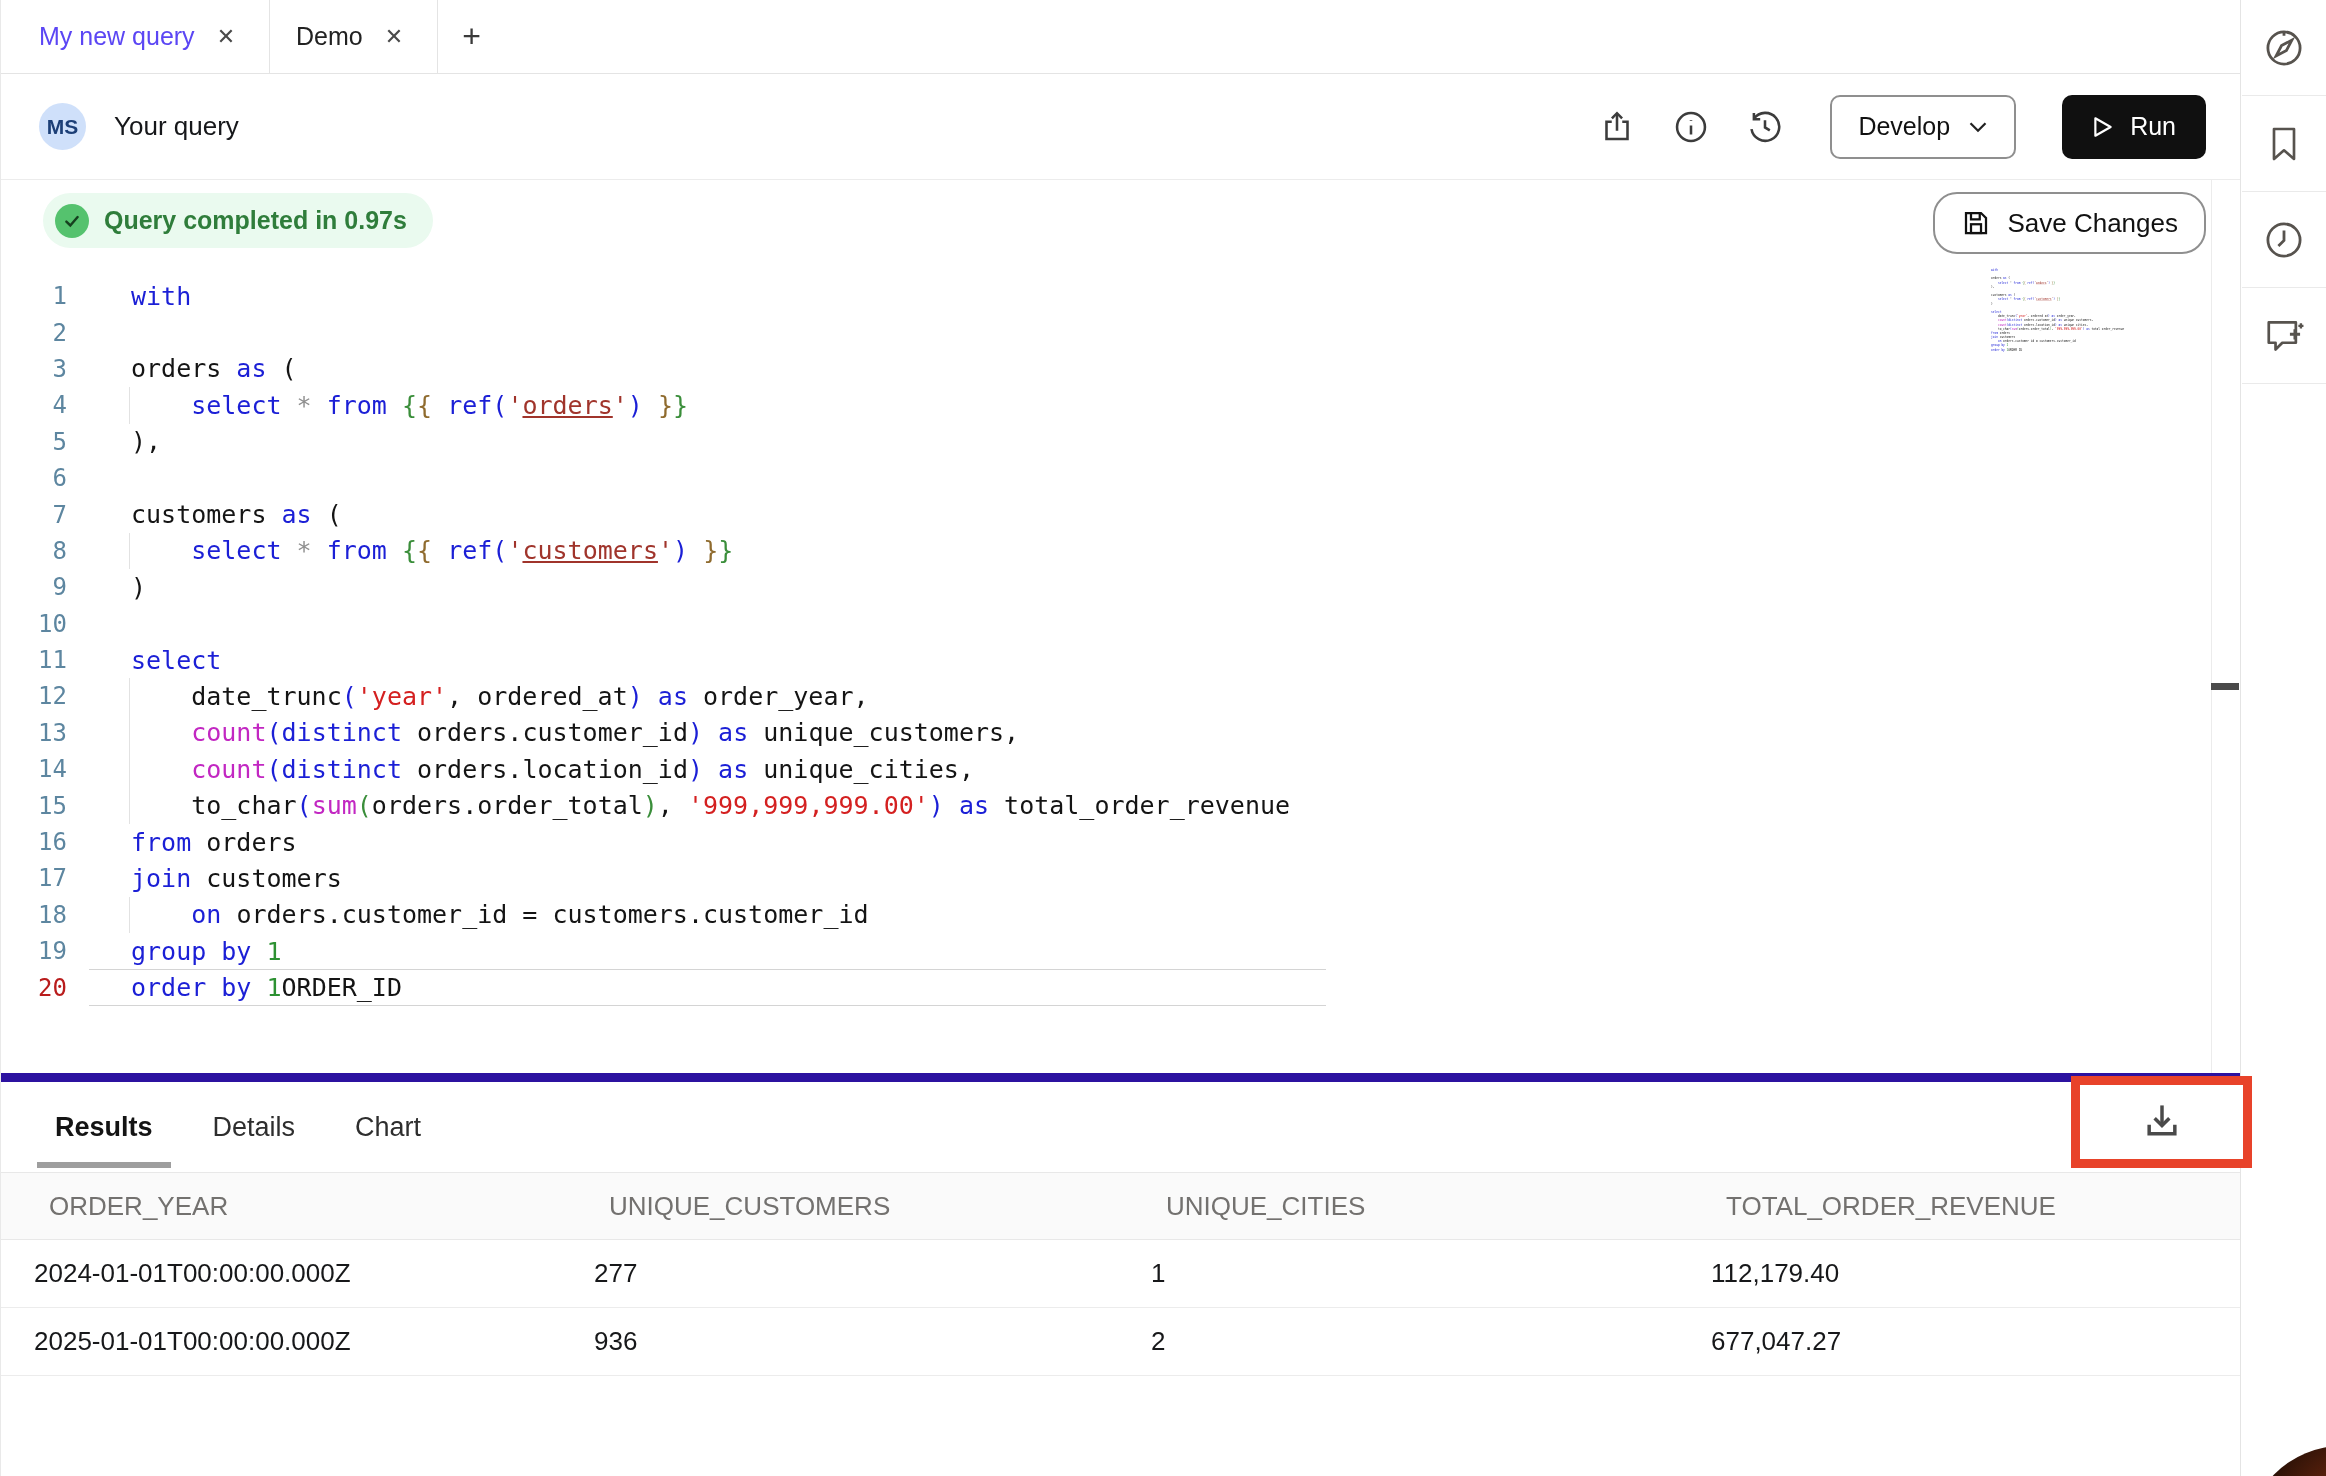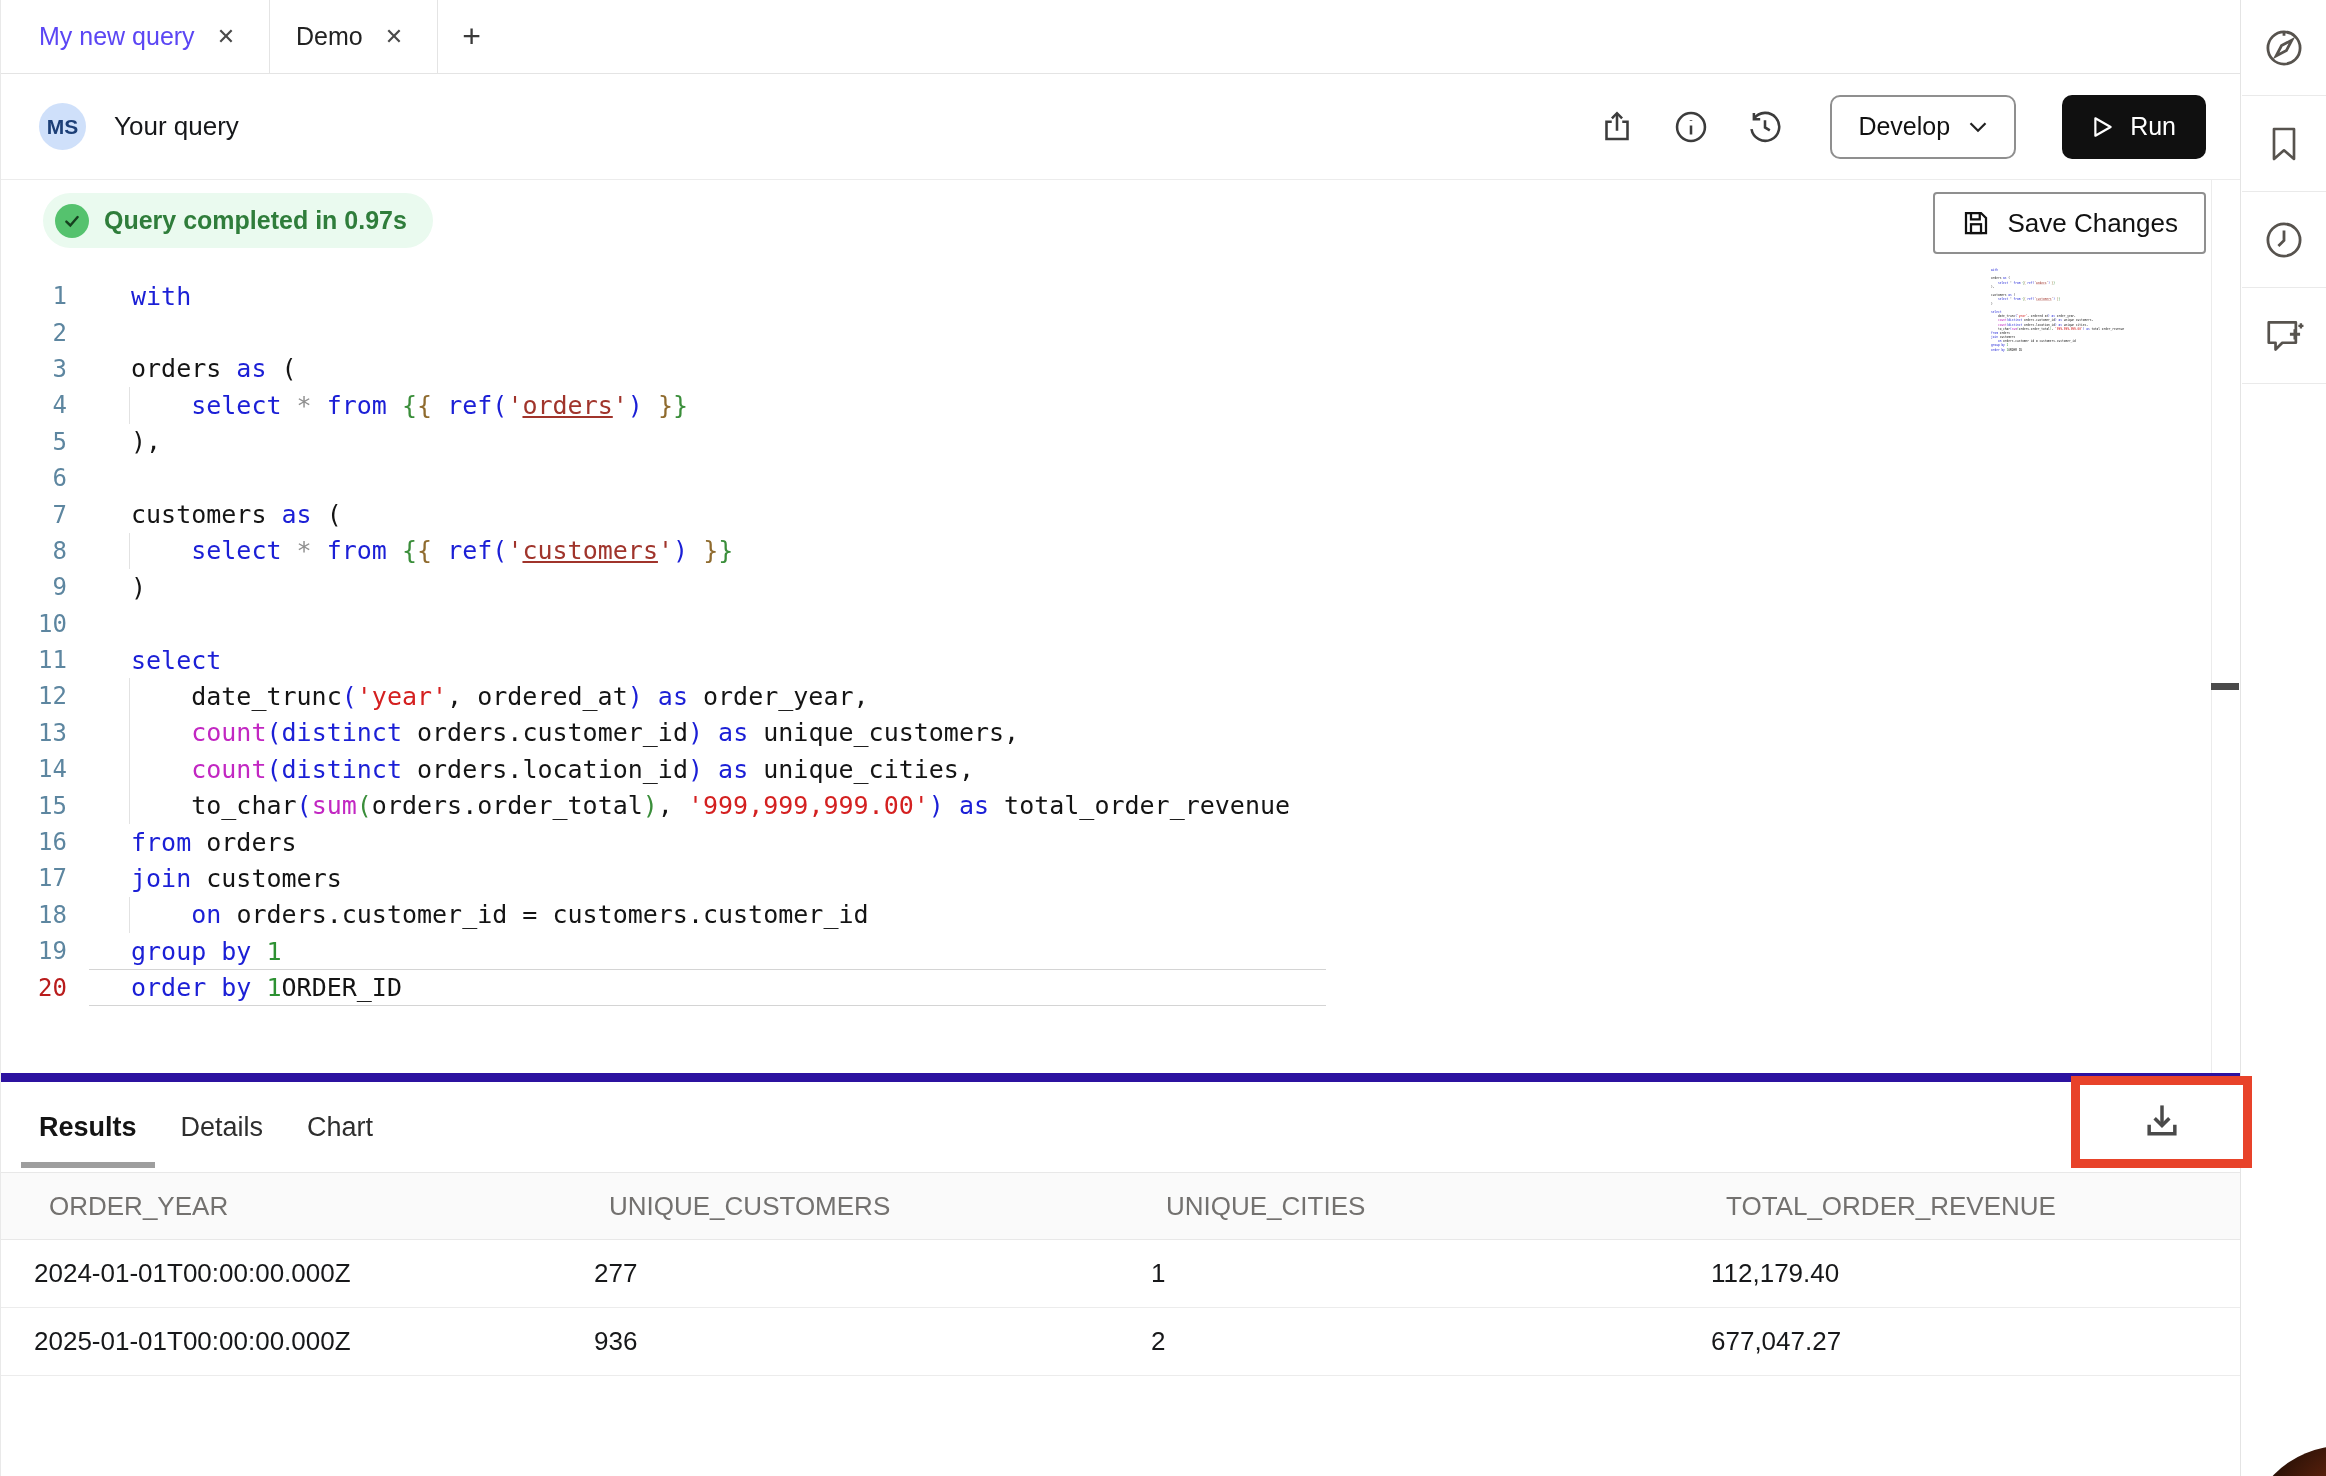--- a/index.html
+++ b/index.html
@@ -22,21 +22,21 @@
   .avatar { width:47px; height:47px; border-radius:50%; background:#cfe0fa; color:#1c3f77; font-weight:bold; font-size:21px; display:flex; align-items:center; justify-content:center; flex:none; }
   .hdr-title { font-size:26px; color:#16171a; }
   .hdr-spacer { flex:1; }
   .hicon { width:46px; height:46px; display:flex; align-items:center; justify-content:center; }
   .btn-develop { height:64px; border:2px solid #8f8f8f; border-radius:10px; background:#fff; display:flex; align-items:center; gap:18px; padding:0 26px; font-size:25px; color:#111; margin-left:14px; }
   .btn-run { height:64px; border-radius:10px; background:#101010; color:#fff; display:flex; align-items:center; gap:16px; padding:0 30px; font-size:25px; margin-left:18px; font-weight:500; }
   
   .editor { position:relative; height:893px; background:#fff; overflow:hidden; }
   .badge { position:absolute; left:42px; top:13px; height:55px; border-radius:28px; background:var(--badge-bg,#eafaef); color:var(--badge-text,#2f7d3b); display:flex; align-items:center; gap:15px; padding:0 26px 0 12px; font-size:25px; font-weight:600; }
   .badge-check { width:34px; height:34px; border-radius:50%; background:var(--badge-check-bg,#55c26e); color:#133d1f; display:flex; align-items:center; justify-content:center; }
-  .btn-save { position:absolute; top:12px; right:34px; height:62px; border:2px solid #8f8f8f; border-radius:4px; background:#fff; display:flex; align-items:center; gap:16px; padding:0 26px; font-size:26px; color:#111; }
+  .btn-save { position:absolute; top:12px; right:34px; height:62px; border:2px solid #8f8f8f; border-radius:24px; background:#fff; display:flex; align-items:center; gap:16px; padding:0 26px; font-size:26px; color:#111; }
   
   .code { position:absolute; left:0; top:98px; font-family:"DejaVu Sans Mono","Liberation Mono",monospace; font-size:25px; }
   .line { position:relative; height:36.4px; display:flex; align-items:center; white-space:pre; }
   .ln { width:66px; text-align:right; color:#5d86a0; font-size:24px; flex:none; }
   .lc { margin-left:64px; }
   .guide { position:absolute; left:128px; top:0; bottom:0; width:1px; background:#e2e2e2; }
   .line.cur::before { content:""; position:absolute; left:88px; width:1237px; top:0; bottom:0; border-top:1px solid #d4d4d4; border-bottom:1px solid #d4d4d4; }
   .line.cur .ln { color:#b91c1c; }
   .tk-kw { color:#1b1fd6; } .tk-tx { color:#141414; } .tk-fn { color:#c227c2; }
   .tk-str { color:#d42020; } .tk-q { color:#a0342b; }
@@ -47,21 +47,21 @@
   .minimap { position:absolute; left:1990px; top:88px; width:148px; height:100px; overflow:hidden; }
   .minimap .code-clone { transform:scale(0.115); transform-origin:0 0; font-family:"DejaVu Sans Mono",monospace; font-size:25px; } .minimap .lc { margin-left:0; }
   .minimap .line { height:36.4px; } .minimap .line.cur::before { display:none; }
   
   .gutter-l { position:absolute; top:0; bottom:0; left:2210px; width:1px; background:#ececec; }
   .scroll-thumb { position:absolute; left:2210px; top:503px; width:28px; height:7px; background:#4a4a4a; }
   
   .pbar { height:9px; background:var(--divider-purple,#2c12a0); }
   
   .results { flex:1; display:flex; flex-direction:column; }
-  .rtabs { height:90px; display:flex; align-items:center; padding-left:20px; gap:8px;text-align:right; }
+  .rtabs { height:90px; display:flex; align-items:center; padding-left:36px; gap:24px;text-align:right; }
   .rtab { position:relative; height:100%; display:flex; align-items:center; padding:0 18px; font-size:27px; color:#2e2e2e; }
   .rtab.active { font-weight:bold; color:#141414; }
   .rtab.active::after { content:""; position:absolute; left:0; right:0; bottom:4px; height:6px; background:#9e9e9e; }
   .tbl-head { height:68px; background:#fafafa; border-top:1px solid #e8e8e8; border-bottom:1px solid #e8e8e8; display:grid; grid-template-columns:560px 557px 560px 1fr; align-items:center; padding-left:48px; color:#73716f; font-size:26px; }
   .tbl-row { height:68px; border-bottom:1px solid #ececec; display:grid; grid-template-columns:560px 557px 560px 1fr; align-items:center; padding-left:33px; color:#17181a; font-size:26px; }
   
   .sidebar { position:absolute; left:2241px; top:0; right:0; bottom:0; background:#fff; }
   .side-sec { height:96px; border-bottom:1px solid #eaeaea; display:flex; align-items:center; justify-content:center; }
   
   .dl-btn { position:absolute; left:2138px; top:1098px; width:46px; height:46px; display:flex; align-items:center; justify-content:center; z-index:5; }

